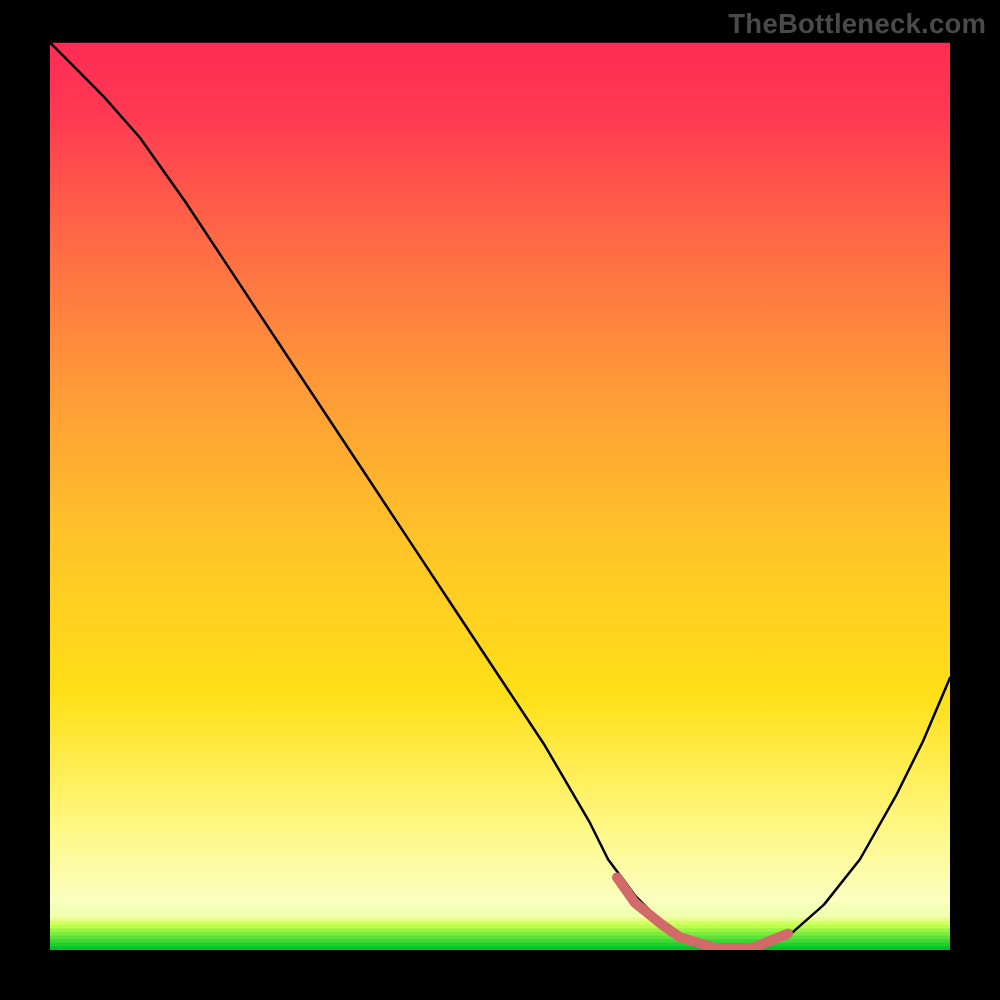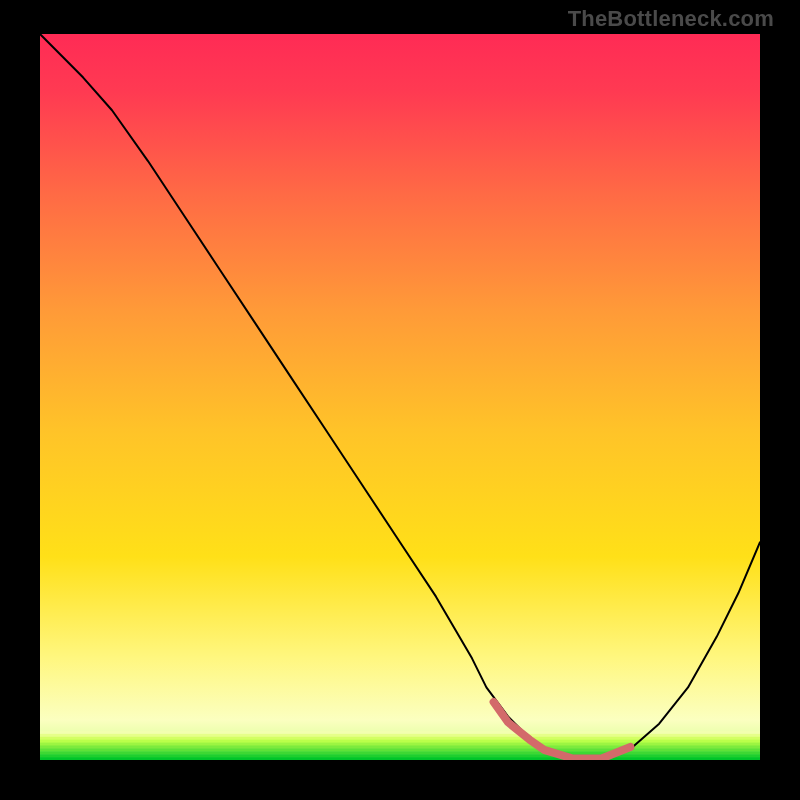--- a/index.html
+++ b/index.html
@@ -1,17 +1,17 @@
 <!DOCTYPE html>
 <html><head>
 <meta charset="utf-8">
 <style>
   html,body{margin:0;padding:0;width:800px;height:800px;background:#000;overflow:hidden;font-family:Arial,Helvetica,sans-serif}
   .frame{position:relative;width:800px;height:800px;background:#000}
-  .watermark{position:absolute;top:6px;right:26px;color:#4a4a4a;font-size:22px;font-weight:600;letter-spacing:.2px}
+  .watermark{position:absolute;top:6px;right:11px;color:#4a4a4a;font-size:22px;font-weight:600;letter-spacing:.2px}
   .plot-wrap{position:absolute;left:40px;top:34px;width:720px;height:726px}
   svg{display:block}
 </style>
 </head>
 <body>
 <div class="frame">
   <div class="watermark">TheBottleneck.com</div>
   <div class="plot-wrap">
     <svg id="svg" width="720" height="726" viewBox="0 0 720 726">
         <defs>

